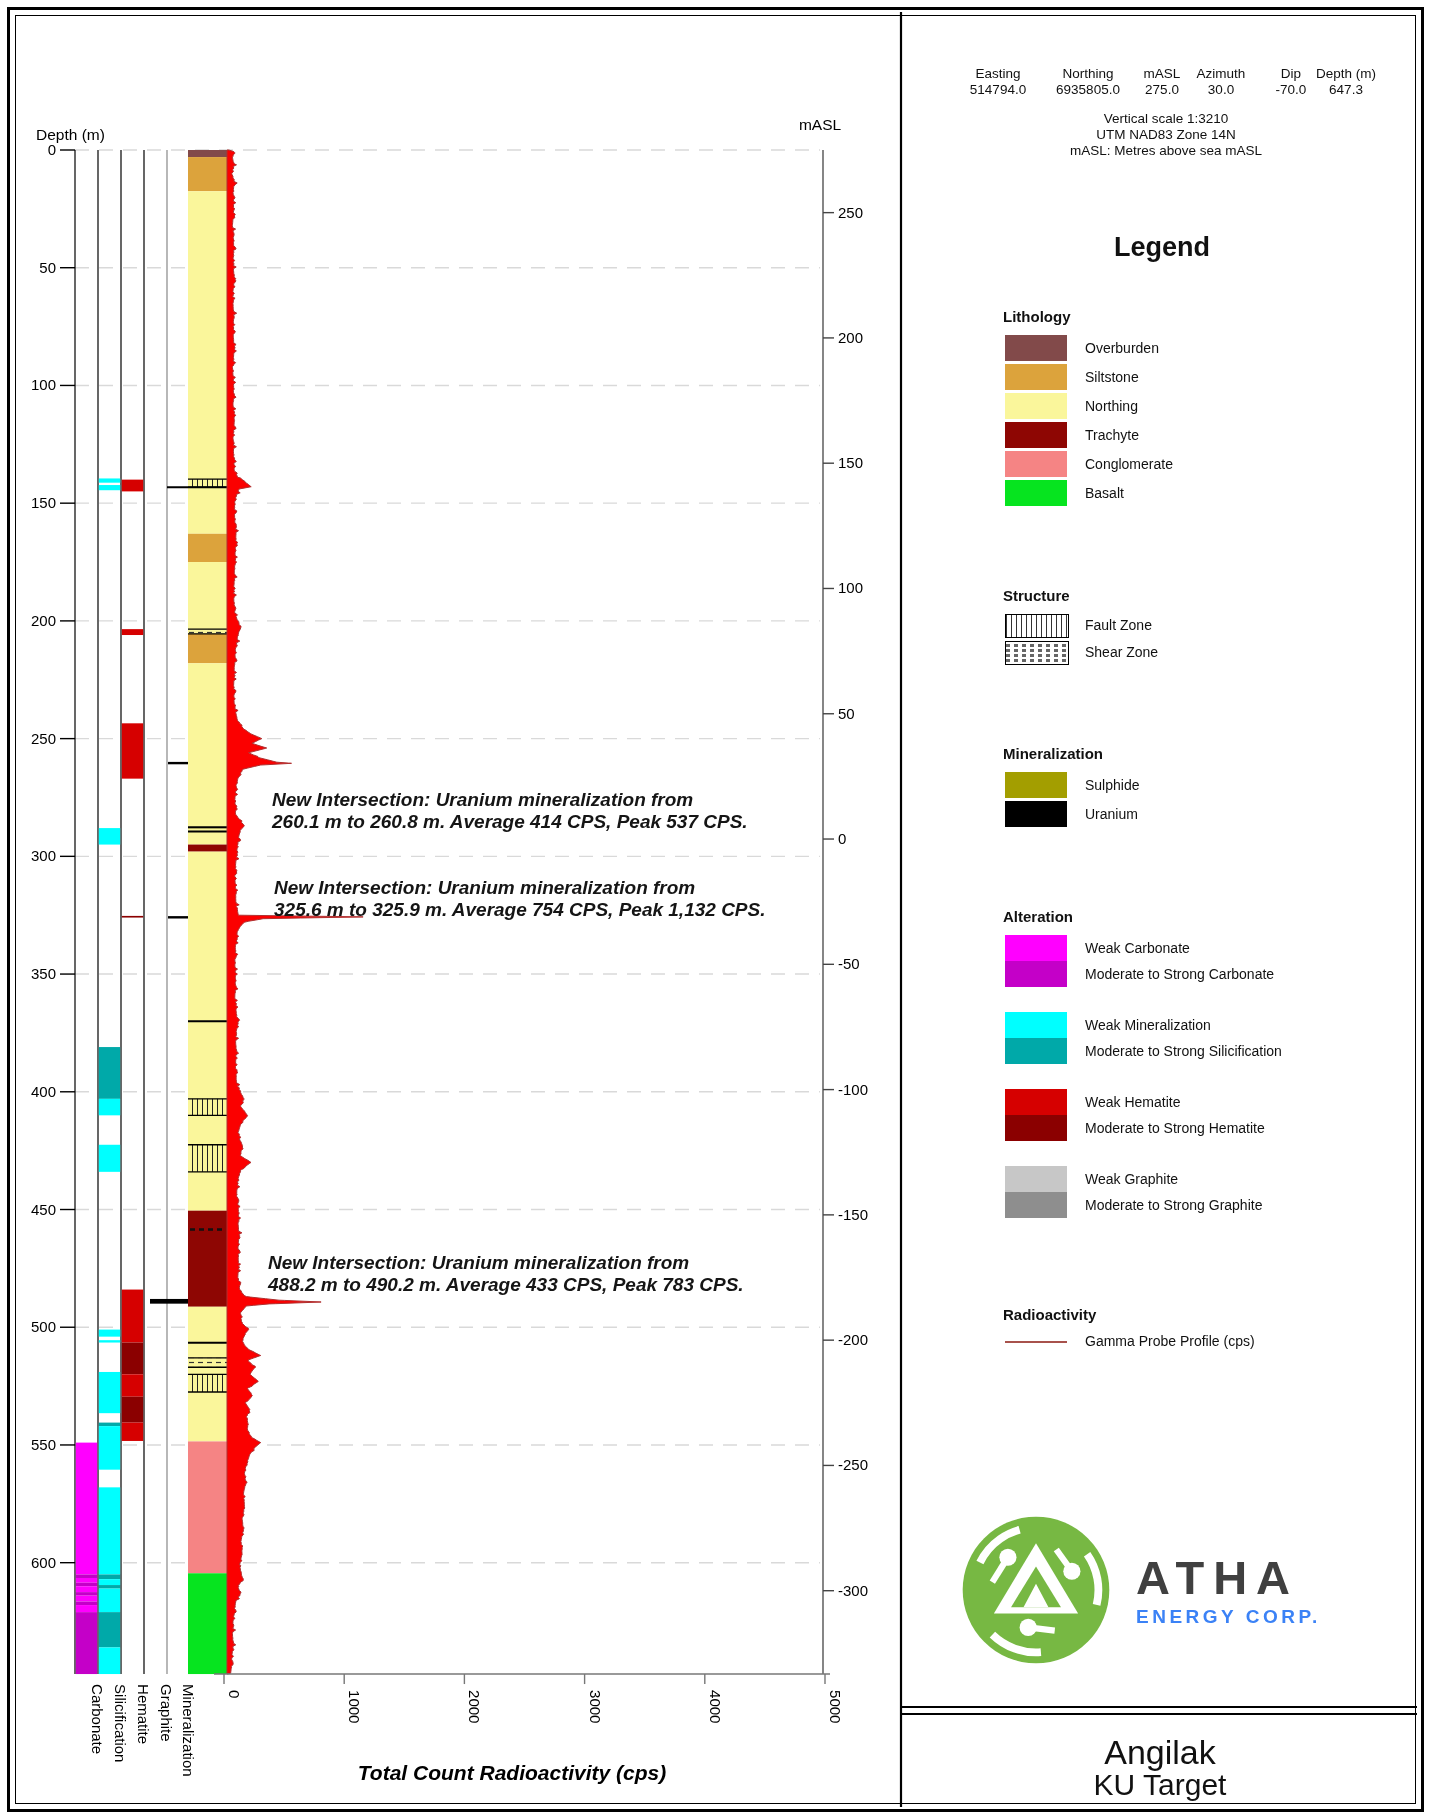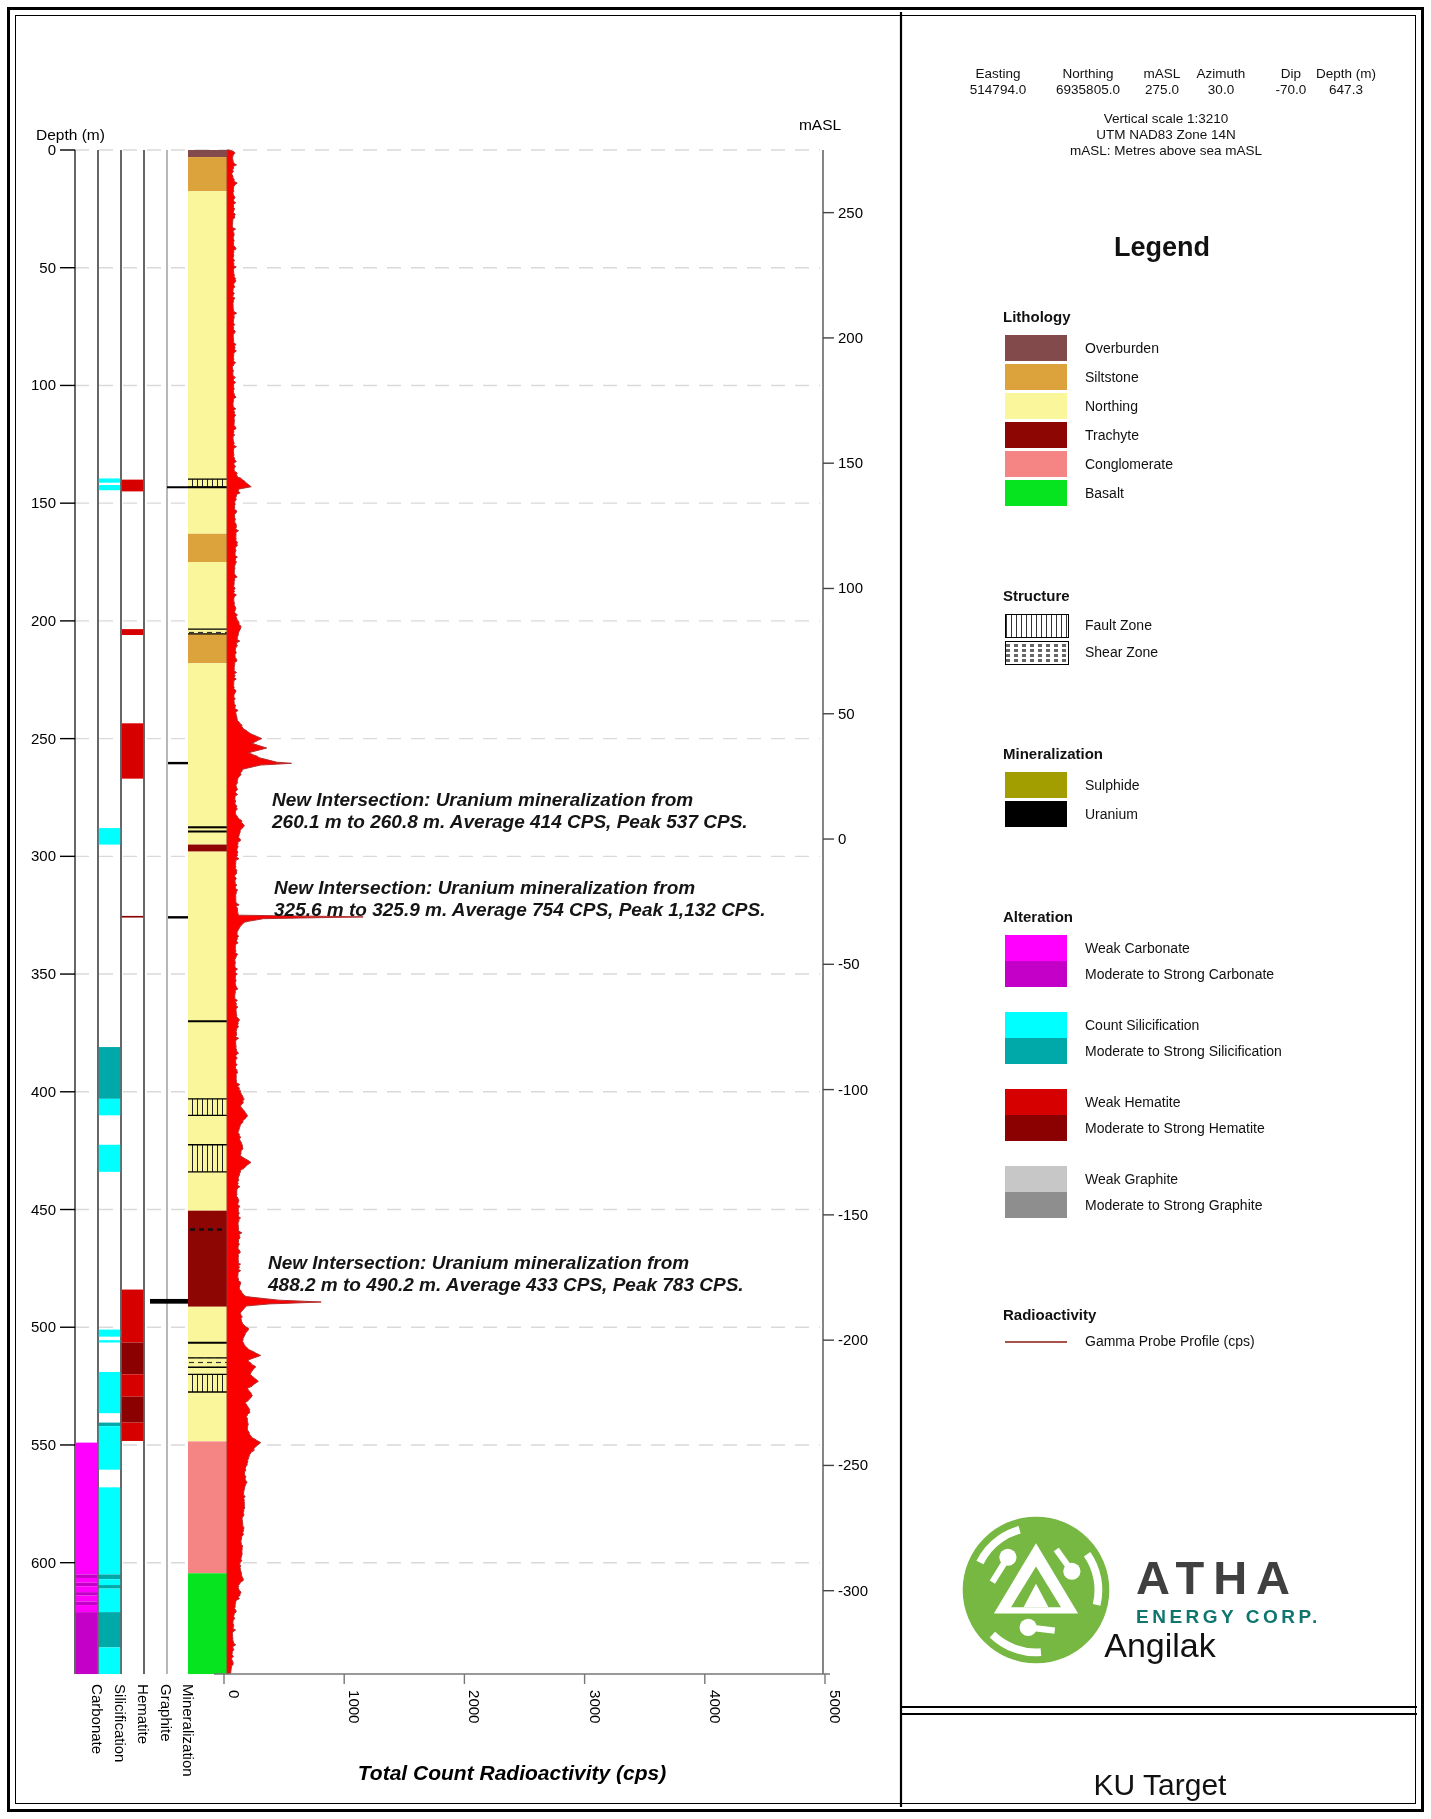--- a/index.html
+++ b/index.html
@@ -297,21 +297,21 @@
       <div class="sw-label" style="top: 777px;">Sulphide</div>
       <div class="sw" style="top: 801px; height: 26px; background: rgb(0, 0, 0);"></div>
       <div class="sw-label" style="top: 806px;">Uranium</div>
       <div class="sec-title" style="top: 908px;">Alteration</div>
       <div class="sw" style="top: 935px; height: 26px; background: rgb(255, 0, 255);"></div>
       <div class="sw" style="top: 961px; height: 26px; background: rgb(196, 0, 200);"></div>
       <div class="sw-label" style="top: 940px;">Weak Carbonate</div>
       <div class="sw-label" style="top: 966px;">Moderate to Strong Carbonate</div>
       <div class="sw" style="top: 1012px; height: 26px; background: rgb(0, 255, 255);"></div>
       <div class="sw" style="top: 1038px; height: 26px; background: rgb(0, 169, 169);"></div>
-      <div class="sw-label" style="top: 1017px;">Count Silicification</div>
+      <div class="sw-label" style="top: 1017px;">Weak Mineralization</div>
       <div class="sw-label" style="top: 1043px;">Moderate to Strong Silicification</div>
       <div class="sw" style="top: 1089px; height: 26px; background: rgb(214, 0, 0);"></div>
       <div class="sw" style="top: 1115px; height: 26px; background: rgb(139, 0, 0);"></div>
       <div class="sw-label" style="top: 1094px;">Weak Hematite</div>
       <div class="sw-label" style="top: 1120px;">Moderate to Strong Hematite</div>
       <div class="sw" style="top: 1166px; height: 26px; background: rgb(199, 199, 199);"></div>
       <div class="sw" style="top: 1192px; height: 26px; background: rgb(142, 142, 142);"></div>
       <div class="sw-label" style="top: 1171px;">Weak Graphite</div>
       <div class="sw-label" style="top: 1197px;">Moderate to Strong Graphite</div>
       <div class="sec-title" style="top: 1306px;">Radioactivity</div>
@@ -328,21 +328,21 @@
         <path d="M50,46 L58,61 L42,61 Z" fill="#fff"></path>
         <circle cx="32" cy="29" r="5.5" fill="#fff"></circle>
         <line x1="32" y1="29" x2="22" y2="45" stroke="#fff" stroke-width="4"></line>
         <circle cx="73" cy="38" r="5.5" fill="#fff"></circle>
         <line x1="73" y1="38" x2="63" y2="24" stroke="#fff" stroke-width="4"></line>
         <circle cx="45" cy="74" r="5.5" fill="#fff"></circle>
         <line x1="45" y1="74" x2="62" y2="76" stroke="#fff" stroke-width="4"></line>
       </svg>
     <div style="margin-left:22px;">
       <div class="logo-text-main">ATHA</div>
-      <div class="logo-text-sub" id="logo-tagline" style="color: #0f766e;">ENERGY CORP.</div>
+      <div class="logo-text-sub" id="logo-tagline" style="color: #3b82f6;">ENERGY CORP.</div>
     </div>
   </div>
 
   <div class="footer-line" style="top:1706px;"></div>
   <div class="footer-line" style="top:1713px;"></div>
-  <div class="abs footer-project" style="left:1160px;top:1626px;">Angilak</div>
+  <div class="abs footer-project" style="left:1160px;top:1733px;">Angilak</div>
   <div class="abs footer-target" style="left:1160px;top:1768px;">KU Target</div>
 </div>
 
 </body></html>

